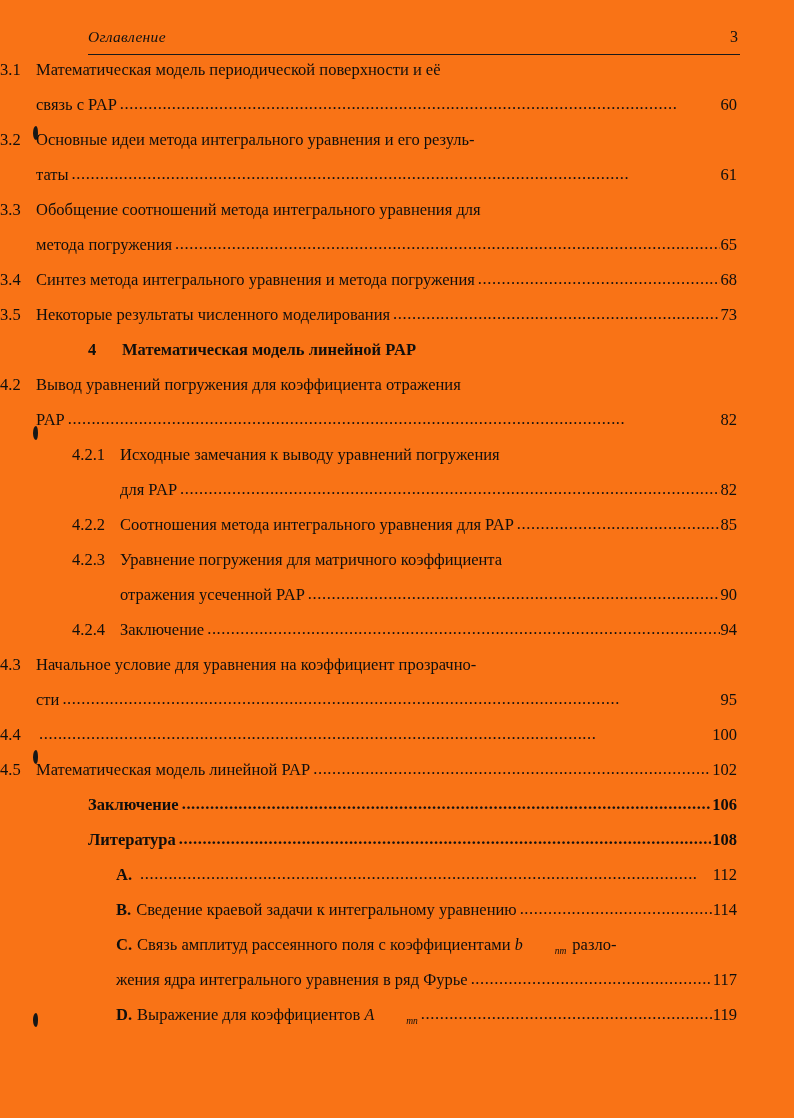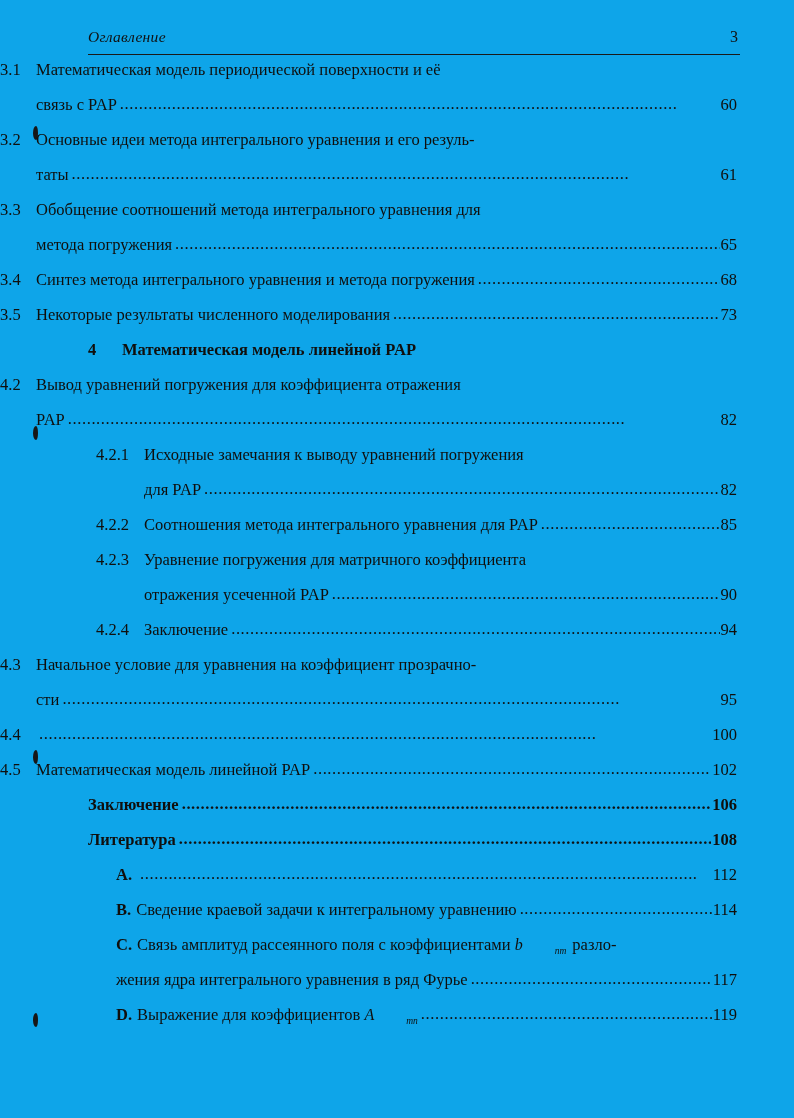--- a/index.html
+++ b/index.html
@@ -14,21 +14,21 @@
     font-family: "Liberation Serif", "DejaVu Serif", serif;
     color: #100f0d;
     overflow: hidden;
   }
 
   .page {
     position: absolute;
     left: 0; top: 0;
     width: 794px;
     height: 1118px;
-    background: #0ea5e9;
+    background: #f97316;
   }
 
   
   .header {
     position: absolute;
     left: 88px;
     top: 28px;
     width: 650px;
     height: 26px;
   }
@@ -115,21 +115,21 @@
   
   
   .lvl-chapter { padding-left: 88px; font-weight: bold; }
   .lvl-chapter .num { width: 34px; }
 
   
   .lvl-sec { }
   .lvl-sec .num { width: 36px; }
 
   
-  .lvl-sub { padding-left: 96px; }
+  .lvl-sub { padding-left: 72px; }
   .lvl-sub .num { width: 48px; }
 
   
   .lvl-matter { padding-left: 88px; font-weight: bold; }
 
   
   .lvl-appx { padding-left: 116px; }
   .lvl-appx .alpha { font-weight: bold; margin-right: 5px; }
 
   .sub-var {

